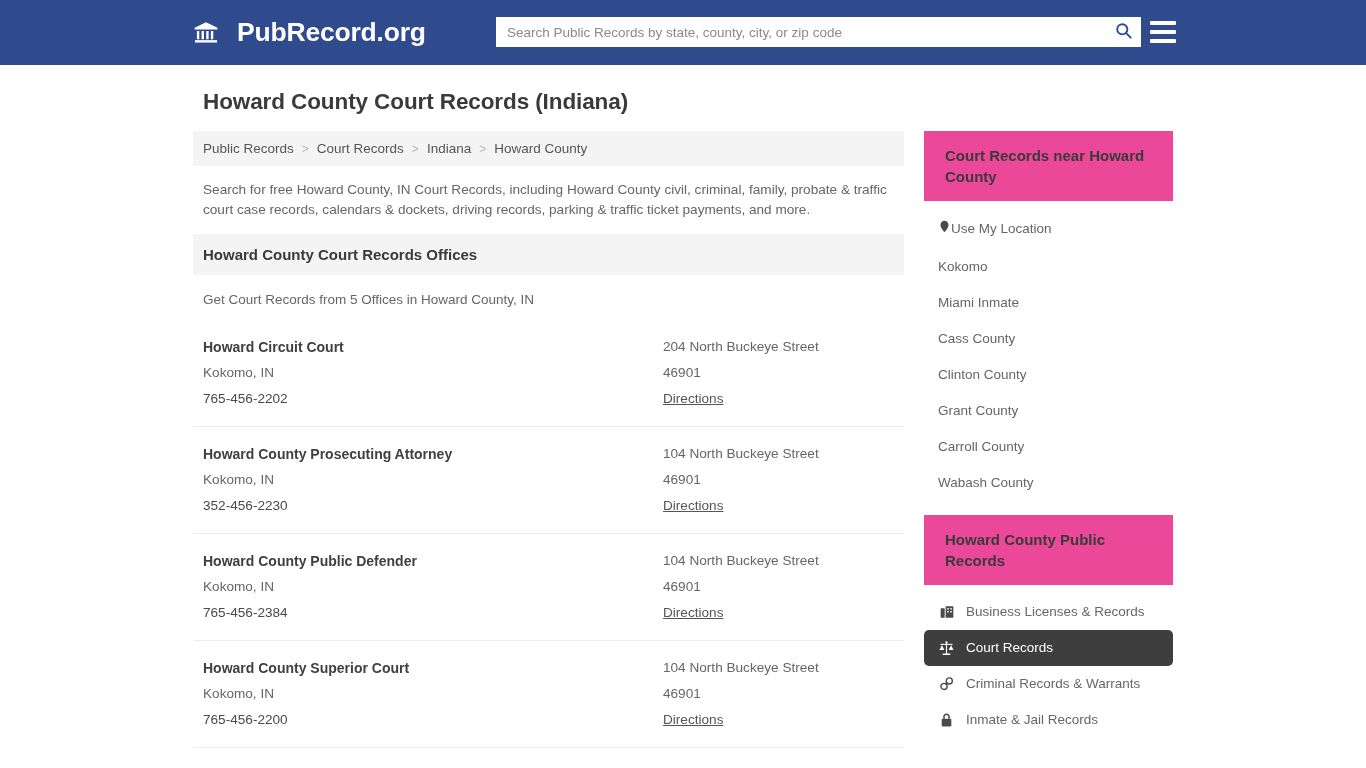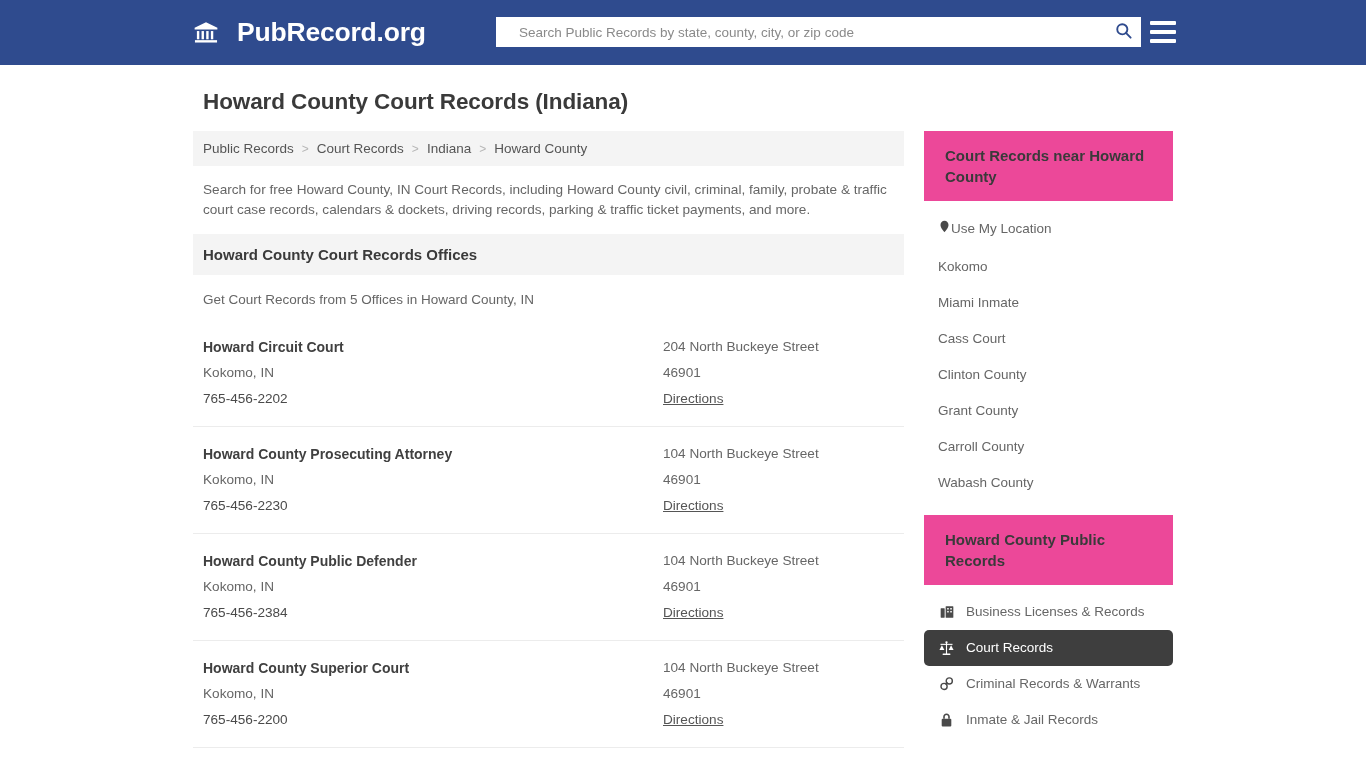--- a/index.html
+++ b/index.html
@@ -42,21 +42,20 @@
   }
   .search-wrap {
     position: absolute;
     left: 496px;
     top: 17px;
     width: 645px;
     height: 30px;
     background: #ffffff;
     display: flex;
     align-items: center;
-    padding-left: 12px;
   }
   .search-input {
     flex: 1;
     height: 100%;
     border: 0;
     outline: none;
     background: transparent;
     padding: 0 10px 0 11px;
     font-family: "Liberation Sans", sans-serif;
     font-size: 13.5px;
@@ -311,21 +310,21 @@
             <div class="office-street">204 North Buckeye Street</div>
             <div class="office-zip">46901</div>
             <a class="directions-link" href="#">Directions</a>
           </div>
         </div>
 
         <div class="office-row">
           <div class="office-left">
             <div class="office-name">Howard County Prosecuting Attorney</div>
             <div class="office-city">Kokomo, IN</div>
-            <div class="office-phone">765-456-2230</div>
+            <div class="office-phone">352-456-2230</div>
           </div>
           <div class="office-right">
             <div class="office-street">104 North Buckeye Street</div>
             <div class="office-zip">46901</div>
             <a class="directions-link" href="#">Directions</a>
           </div>
         </div>
 
         <div class="office-row">
           <div class="office-left">
@@ -380,21 +379,21 @@
           </span>
           <span>Use My Location</span>
         </a>
         <a class="side-link" href="#">
           <span>Kokomo</span>
         </a>
         <a class="side-link" href="#">
           <span>Miami Inmate</span>
         </a>
         <a class="side-link" href="#">
-          <span>Cass Court</span>
+          <span>Cass County</span>
         </a>
         <a class="side-link" href="#">
           <span>Clinton County</span>
         </a>
         <a class="side-link" href="#">
           <span>Grant County</span>
         </a>
         <a class="side-link" href="#">
           <span>Carroll County</span>
         </a>

